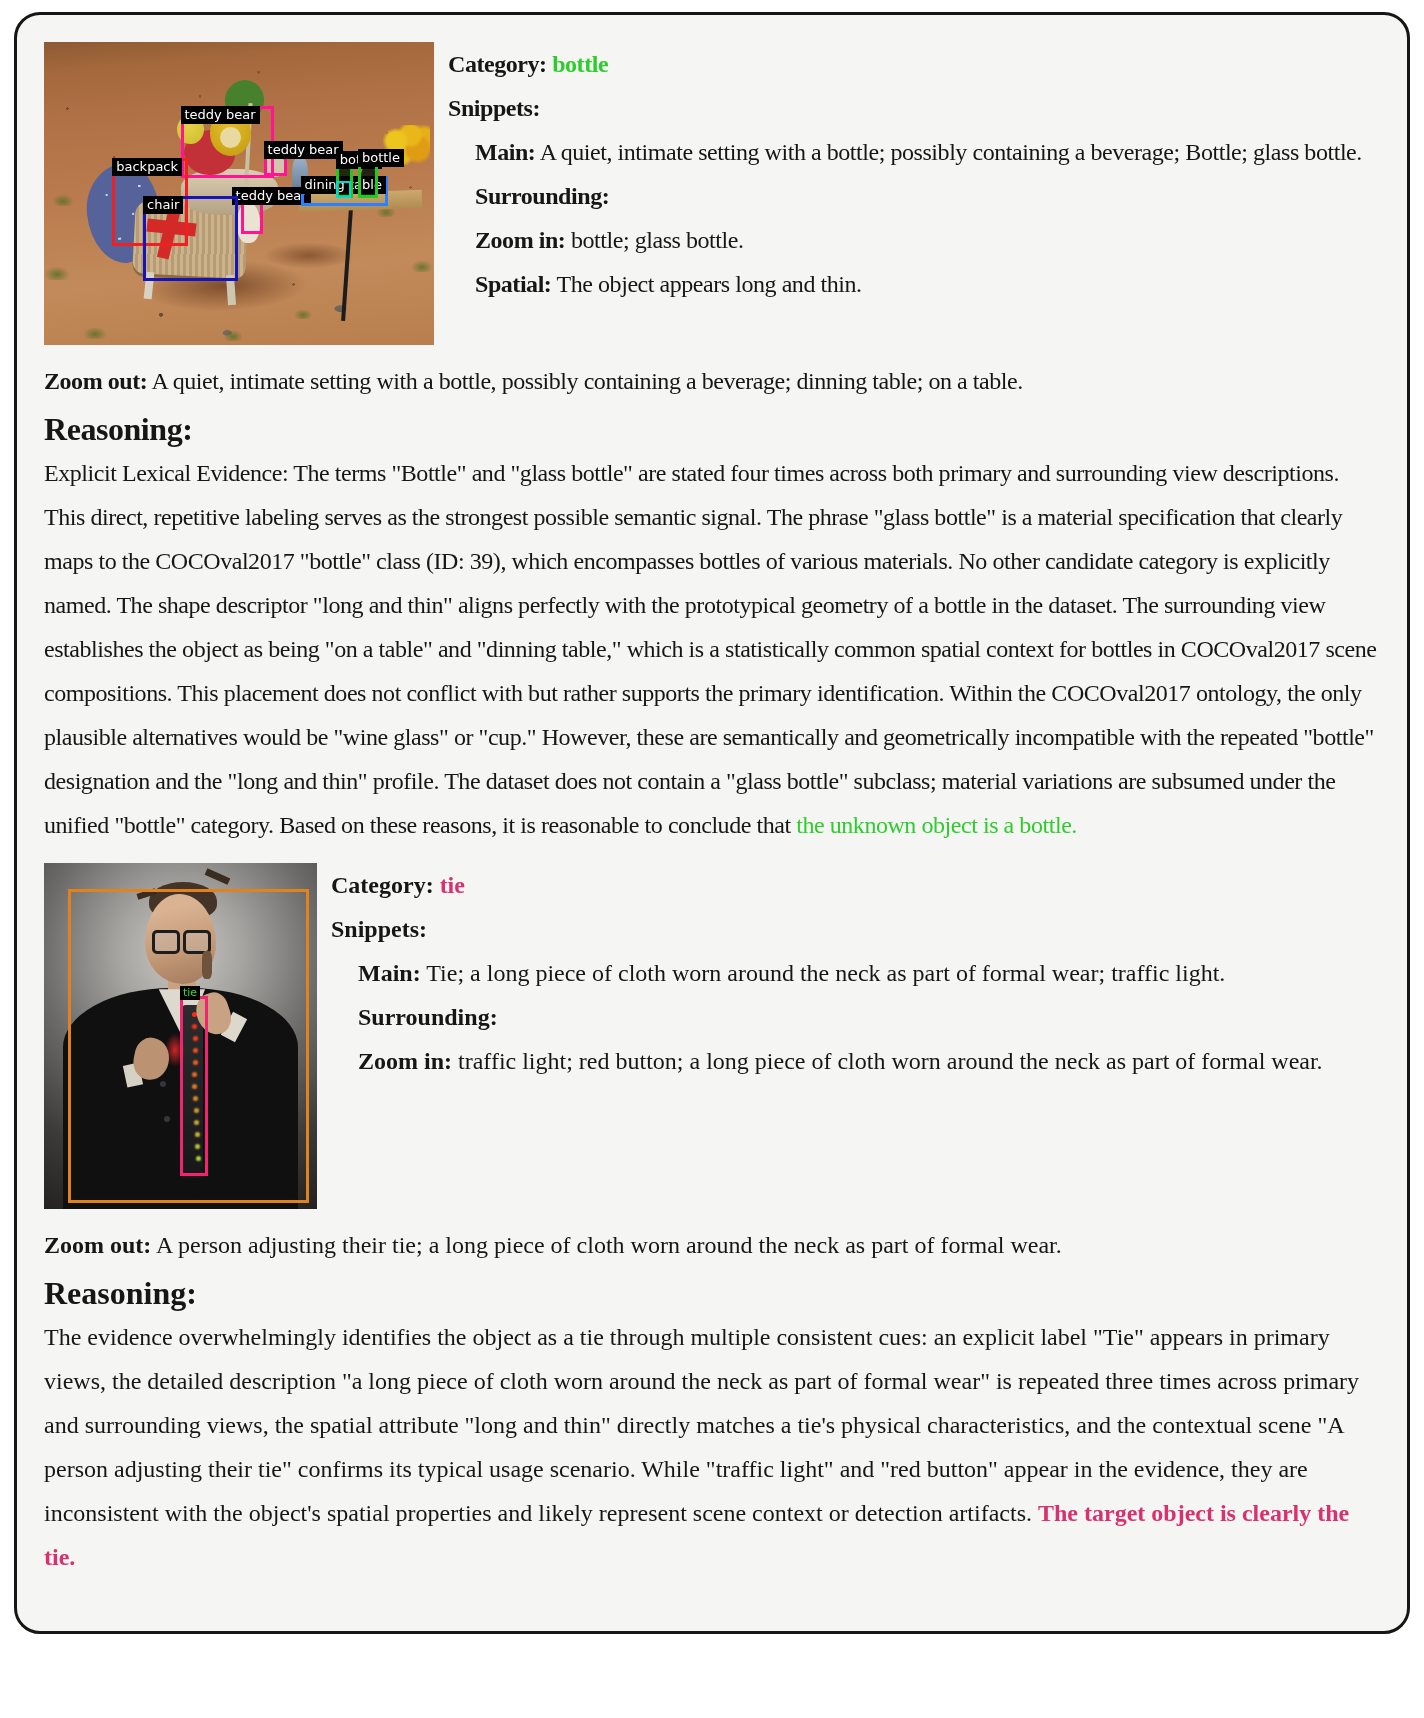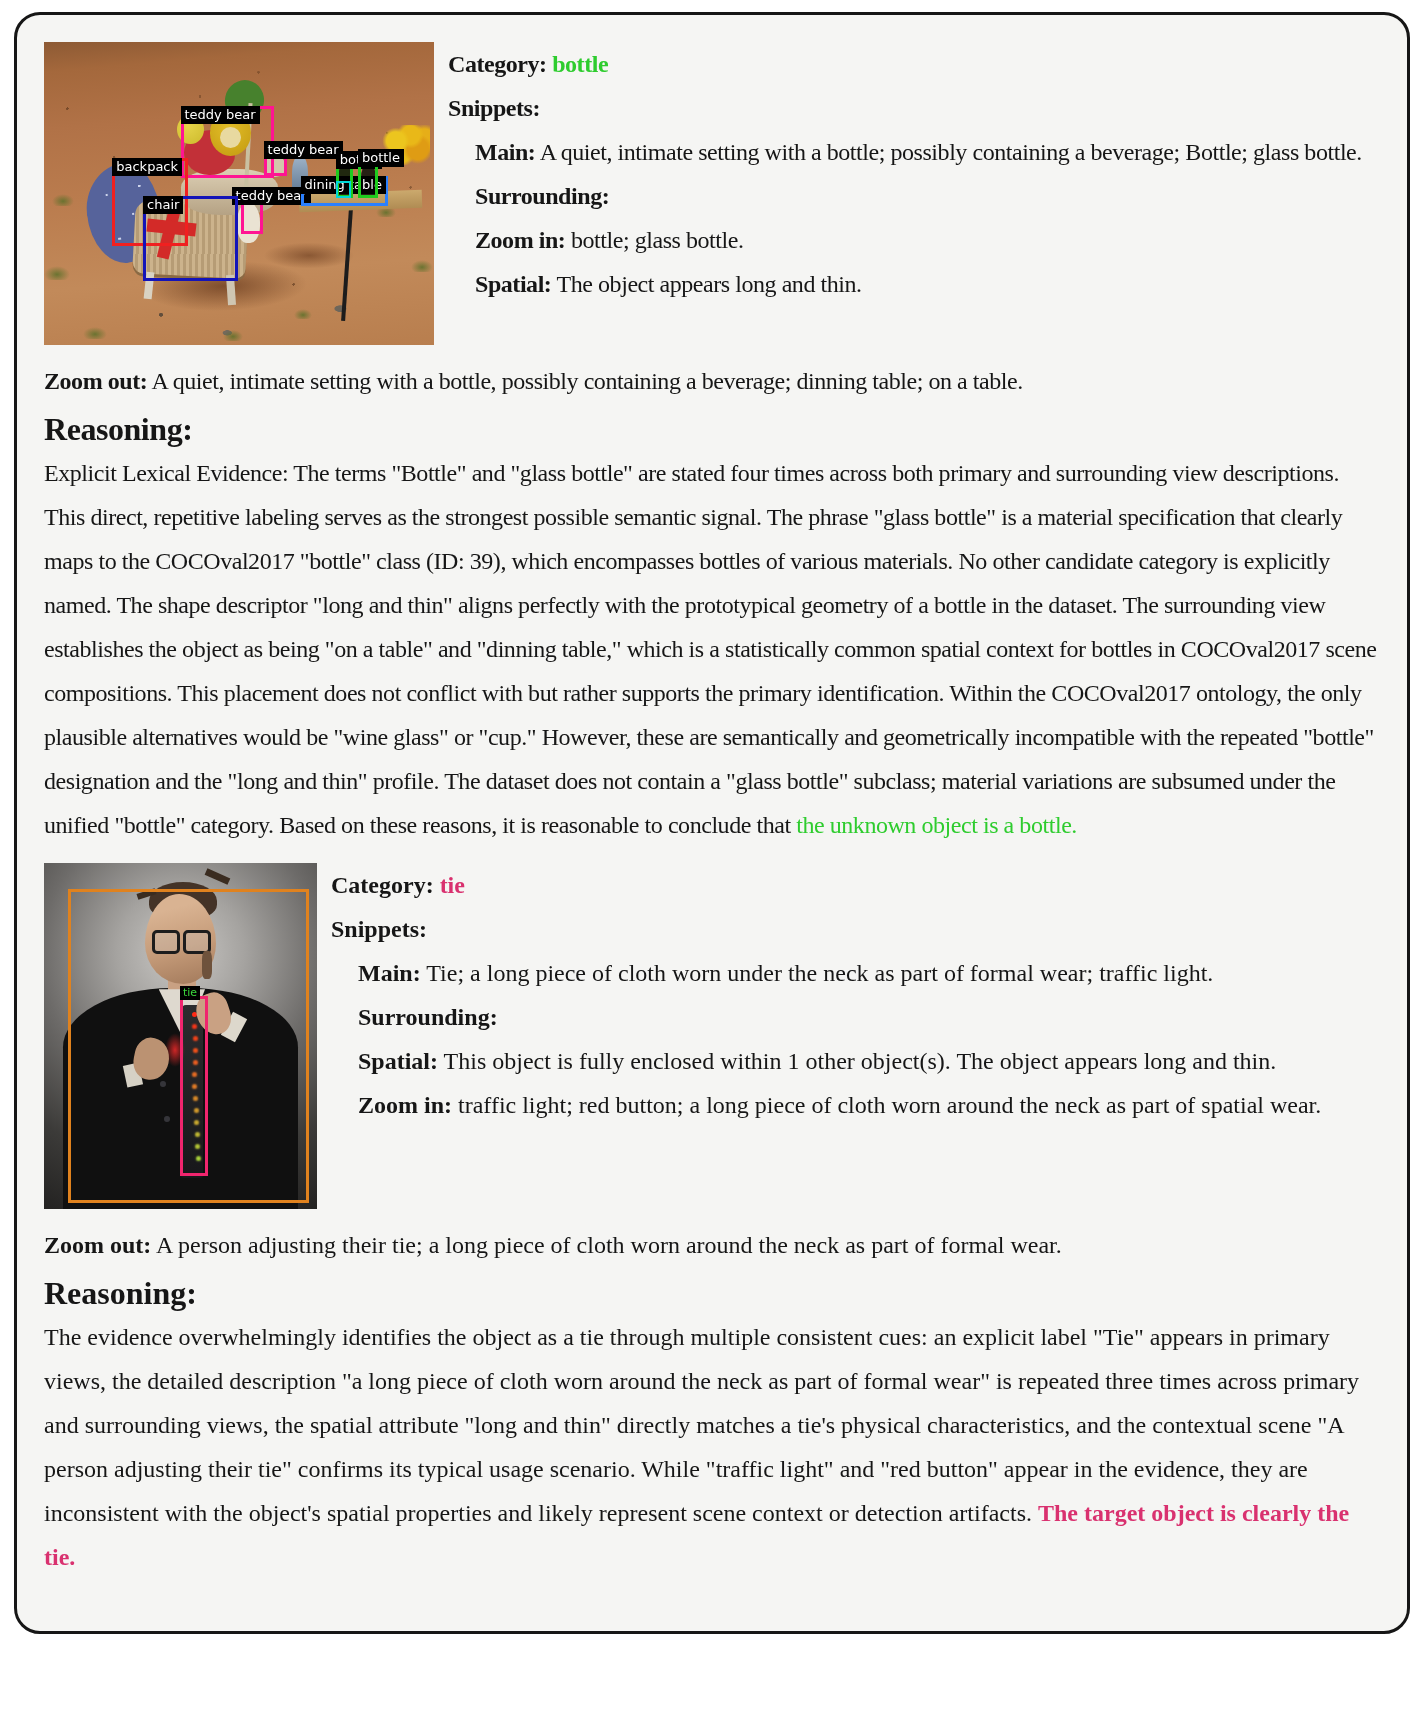--- a/index.html
+++ b/index.html
@@ -241,24 +241,23 @@
         <div class="bbox" style="left: 8.8%; top: 7.5%; width: 88.2%; height: 90.8%; border-color: rgb(224, 130, 30);"></div>
         <div class="bbox" style="left: 49.8%; top: 38.4%; width: 10.3%; height: 52%; border-color: rgb(240, 37, 110);">
           <span class="bbox-label above" style="color: rgb(59, 212, 59);">tie</span>
         </div>
       </div>
 
       <div class="side">
         <p><b>Category:</b> <b class="cat-value" style="color: rgb(217, 49, 111);">tie</b></p>
         <p><b>Snippets:</b></p>
         <div class="snippets">
-          <p><b>Main:</b> <span>Tie; a long piece of cloth worn under the neck as part of formal wear; traffic light.</span></p>
+          <p><b>Main:</b> <span>Tie; a long piece of cloth worn around the neck as part of formal wear; traffic light.</span></p>
           <p><b>Surrounding:</b></p>
-          <p><b>Spatial:</b> <span>This object is fully enclosed within 1 other object(s). The object appears long and thin.</span></p>
-          <p><b>Zoom in:</b> <span>traffic light; red button; a long piece of cloth worn around the neck as part of spatial wear.</span></p>
+          <p><b>Zoom in:</b> <span>traffic light; red button; a long piece of cloth worn around the neck as part of formal wear.</span></p>
         </div>
       </div>
     </div>
 
     <p class="zoomout"><b>Zoom out:</b> <span>A person adjusting their tie; a long piece of cloth worn around the neck as part of formal wear.</span></p>
     <p class="rhead">Reasoning:</p>
     <p class="reasoning"><span>The evidence overwhelmingly identifies the object as a tie through multiple consistent cues: an explicit label "Tie" appears in primary views,  the detailed description "a long piece of cloth worn around the neck as part of formal wear" is repeated three times across primary and surrounding views, the spatial attribute "long and thin" directly matches a tie's physical characteristics, and the contextual scene "A person adjusting their tie" confirms its typical usage scenario. While "traffic light" and "red button" appear in the evidence, they are inconsistent with the object's spatial properties and likely represent scene context or detection artifacts. </span><span class="concl-pink" style="color: rgb(217, 49, 111);">The target object is clearly the tie.</span></p>
   </section>
 
 </div>

